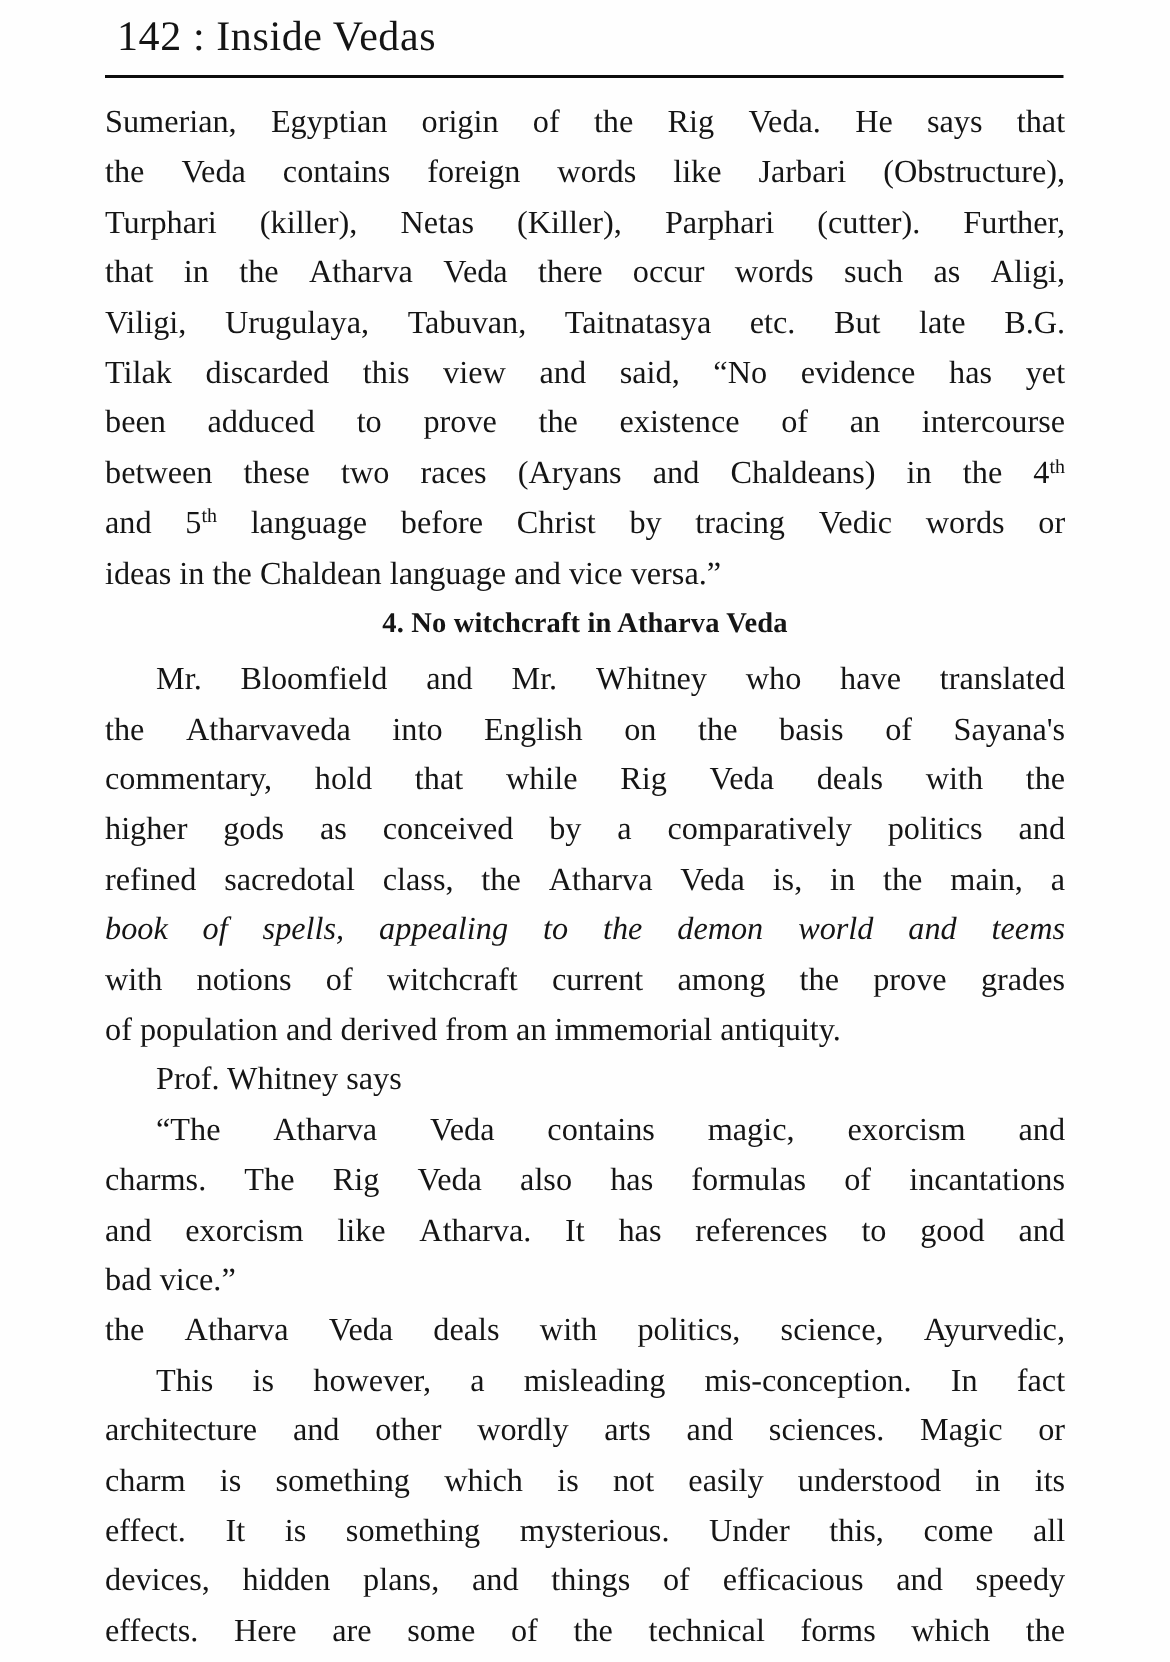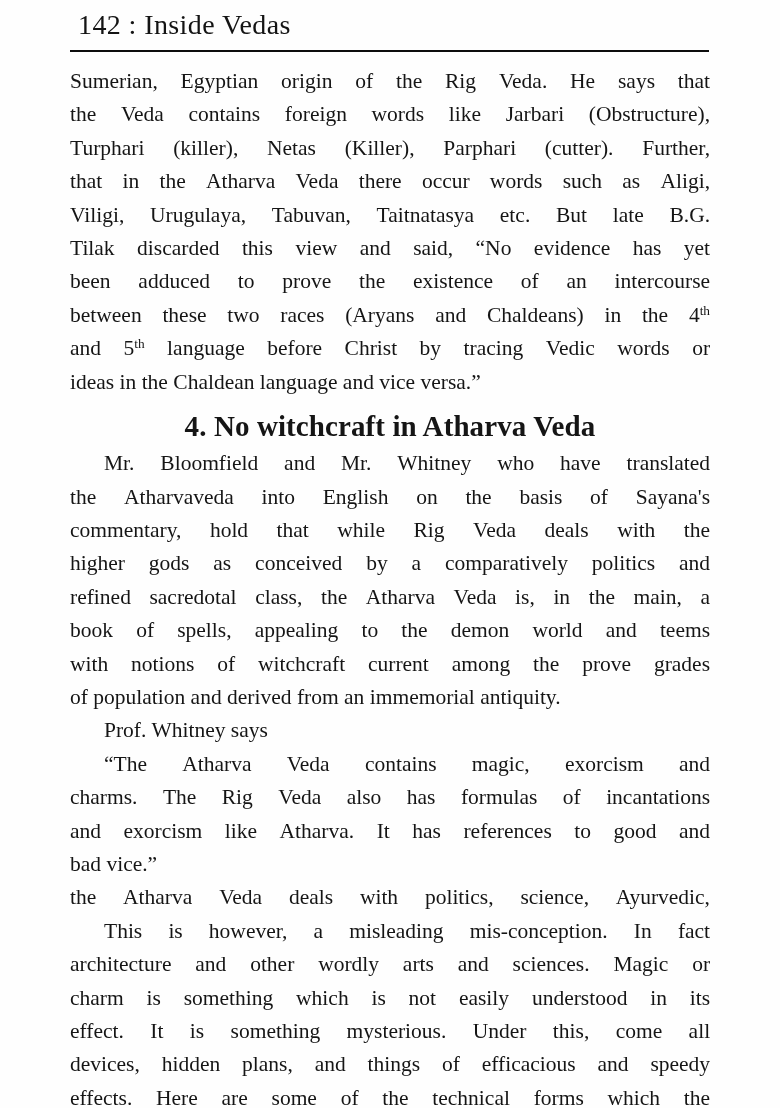--- a/index.html
+++ b/index.html
@@ -80,25 +80,25 @@
 
   sup {
     font-size: 0.62em;
     vertical-align: 0.52em;
     line-height: 0;
   }
 
   
   .section-heading {
     font-weight: bold;
-    font-size: 29px;
+    font-size: 19px;
     text-align: center;
     height: 33.4px;
     line-height: 33.4px;
-    margin-top: 11px;
+    margin-top: 0;
     margin-bottom: 4px;
     letter-spacing: 0.1px;
     white-space: pre;
   }
 </style>
 </head>
 <body>
 
 <div class="page">
   <div class="content">
@@ -122,21 +122,21 @@
       </p>
 
       <div class="section-heading">4. No witchcraft in Atharva Veda</div>
 
       <p>
         <span class="ln indent" style="white-space: normal;"><span class="w">Mr.</span> <span class="w">Bloomfield</span> <span class="w">and</span> <span class="w">Mr.</span> <span class="w">Whitney</span> <span class="w">who</span> <span class="w">have</span> <span class="w">translated</span></span>
         <span class="ln" style="white-space: normal;"><span class="w">the</span> <span class="w">Atharvaveda</span> <span class="w">into</span> <span class="w">English</span> <span class="w">on</span> <span class="w">the</span> <span class="w">basis</span> <span class="w">of</span> <span class="w">Sayana's</span></span>
         <span class="ln" style="white-space: normal;"><span class="w">commentary,</span> <span class="w">hold</span> <span class="w">that</span> <span class="w">while</span> <span class="w">Rig</span> <span class="w">Veda</span> <span class="w">deals</span> <span class="w">with</span> <span class="w">the</span></span>
         <span class="ln" style="white-space: normal;"><span class="w">higher</span> <span class="w">gods</span> <span class="w">as</span> <span class="w">conceived</span> <span class="w">by</span> <span class="w">a</span> <span class="w">comparatively</span> <span class="w">politics</span> <span class="w">and</span></span>
         <span class="ln" style="white-space: normal;"><span class="w">refined</span> <span class="w">sacredotal</span> <span class="w">class,</span> <span class="w">the</span> <span class="w">Atharva</span> <span class="w">Veda</span> <span class="w">is,</span> <span class="w">in</span> <span class="w">the</span> <span class="w">main,</span> <span class="w">a</span></span>
-        <span class="ln" style="white-space: normal;"><span class="w">book</span> <span class="w">of</span> <span class="w">spells,</span> <span class="w">appealing</span> <span class="w">to</span> <span class="w">the</span> <span class="w">demon</span> <span class="w">world</span> <span class="w">and</span> <span class="w">teems</span></span>
+        <span class="ln" style="white-space: normal; font-style: italic;"><span class="w">book</span> <span class="w">of</span> <span class="w">spells,</span> <span class="w">appealing</span> <span class="w">to</span> <span class="w">the</span> <span class="w">demon</span> <span class="w">world</span> <span class="w">and</span> <span class="w">teems</span></span>
         <span class="ln" style="white-space: normal;"><span class="w">with</span> <span class="w">notions</span> <span class="w">of</span> <span class="w">witchcraft</span> <span class="w">current</span> <span class="w">among</span> <span class="w">the</span> <span class="w">prove</span> <span class="w">grades</span></span>
         <span class="ln last">of population and derived from an immemorial antiquity.</span>
       </p>
 
       <p>
         <span class="ln last indent">Prof. Whitney says</span>
       </p>
 
       <p>
         <span class="ln indent" style="white-space: normal;"><span class="w">“The</span> <span class="w">Atharva</span> <span class="w">Veda</span> <span class="w">contains</span> <span class="w">magic,</span> <span class="w">exorcism</span> <span class="w">and</span></span>

